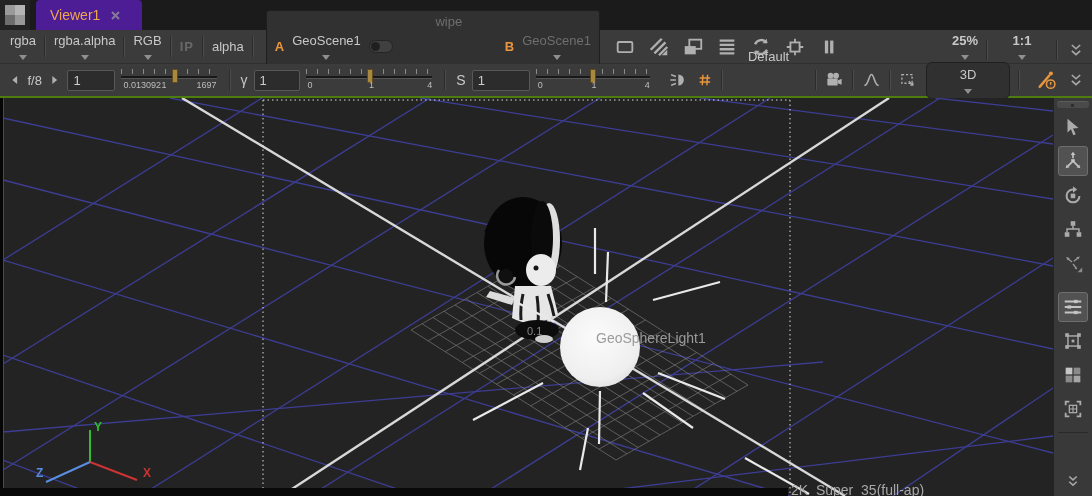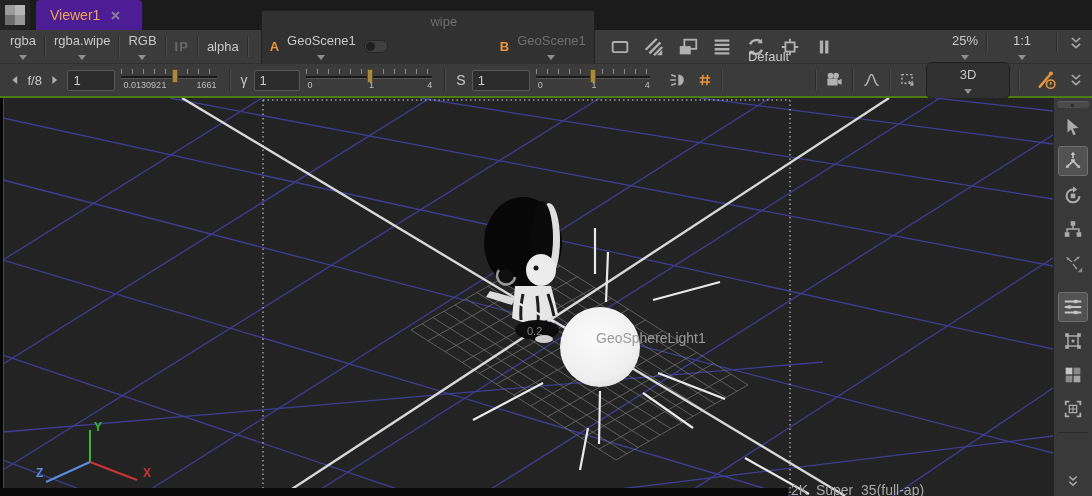--- a/index.html
+++ b/index.html
@@ -34,21 +34,21 @@
   .ip { color:#686868; font-weight:bold; letter-spacing:1px; }
   .ab-cluster { display:flex; align-items:center; gap:8px; background:#313131;
     border:1px solid #1e1e1e; border-radius:3px; padding:3px 8px; margin:0 4px; }
   .ab-letter { color:#e9963e; font-weight:bold; }
   .toggle { width:24px; height:13px; background:#404040; border:1px solid #242424; border-radius:7px;
     position:relative; cursor:pointer; }
   .toggle .knob { position:absolute; left:1px; top:1px; width:9px; height:9px; border-radius:50%; background:#1f1f1f; }
   .wipe-dd { min-width:96px;gap:44px; }
   .icon { display:flex; align-items:center; justify-content:center; cursor:pointer; }
   .icons1 { display:flex; align-items:center; gap:12px; margin-left:10px; }
-  .right-group1 { margin-left:auto; display:flex; align-items:flex-start; padding-right:6px; }
+  .right-group1 { margin-left:auto; display:flex; align-items:flex-end; padding-right:6px;font-weight:bold; }
 
   
   .navarrow { margin:0 4px; cursor:pointer; }
   .fstop { margin:0 4px; }
   .numin { height:21px; background:#2c2c2c; border:1px solid #585858; border-radius:2px;
     color:#cccccc; font-size:13px; padding:1px 5px; margin:0 4px; }
   .slider { position:relative; height:26px; margin:0 4px 0 2px; cursor:pointer; }
   .slider .ticks { position:absolute; left:0; right:0; top:2px; height:5px;
     background:repeating-linear-gradient(90deg,#8a8a8a 0 1px,transparent 1px 11px); }
   .slider .track { position:absolute; left:0; right:0; top:9px; height:3px;
@@ -106,21 +106,21 @@
     </div>
   </div>
 
   <div class="tb tb1">
     <div class="dd">
       <span>rgba</span>
       <span class="caret"></span>
     </div>
     <div class="sep"></div>
     <div class="dd">
-      <span>rgba.wipe</span>
+      <span>rgba.alpha</span>
       <span class="caret"></span>
     </div>
     <div class="sep"></div>
     <div class="dd">
       <span>RGB</span>
       <span class="caret"></span>
     </div>
     <div class="sep"></div>
     <span class="ip btn">IP</span>
     <div class="sep"></div>
@@ -203,21 +203,21 @@
     <svg class="navarrow" width="12" height="14" viewBox="0 0 12 14">
       <path d="M3,2 L9,7 L3,12 Z" fill="#b0b0b0"></path>
     </svg>
     <input class="numin" style="width: 48px;" readonly="" value="1">
     <div class="slider" style="width:120px">
       <div class="ticks"></div>
       <div class="track"></div>
       <div class="handle" style="left:56%"></div>
       <span class="tl a">0.013092</span>
       <span class="tl" style="left:42%">1</span>
-      <span class="tl c">1661</span>
+      <span class="tl c">1697</span>
     </div>
     <div class="sep"></div>
     <span class="glabel">γ</span>
     <input class="numin" style="width: 46px;" readonly="" value="1">
     <div class="slider" style="width:160px">
       <div class="ticks"></div>
       <div class="track"></div>
       <div class="handle" style="left:51%"></div>
       <span class="tl a">0</span>
       <span class="tl" style="left:50%">1</span>
@@ -385,21 +385,21 @@
         <line x1="787" y1="2" x2="787" y2="398"></line>
       </g>
 
       <g stroke-width="2">
         <line x1="87" y1="364" x2="87" y2="332" stroke="#33bb33"></line>
         <line x1="87" y1="364" x2="134" y2="382" stroke="#cc3333"></line>
         <line x1="87" y1="364" x2="43" y2="384" stroke="#5a8de0"></line>
       </g>
     </svg>
     <div class="vp-label" style="left:593px; top:232px;">GeoSphereLight1</div>
-    <div class="tiny-val" style="left:524px; top:227px;">0.2</div>
+    <div class="tiny-val" style="left:524px; top:227px;">0.1</div>
     <div class="fmt-label" style="left:788px; top:384px;">2K_Super_35(full-ap)</div>
     <div class="ax" style="left:91px; top:322px; color:#33bb33;">Y</div>
     <div class="ax" style="left:140px; top:368px; color:#cc3333;">X</div>
     <div class="ax" style="left:33px; top:368px; color:#5a8de0;">Z</div>
   </div>
   <div class="vp-edge"></div>
   <div class="black-strip"></div>
 
   <div class="side">
     <div class="handle"></div>

